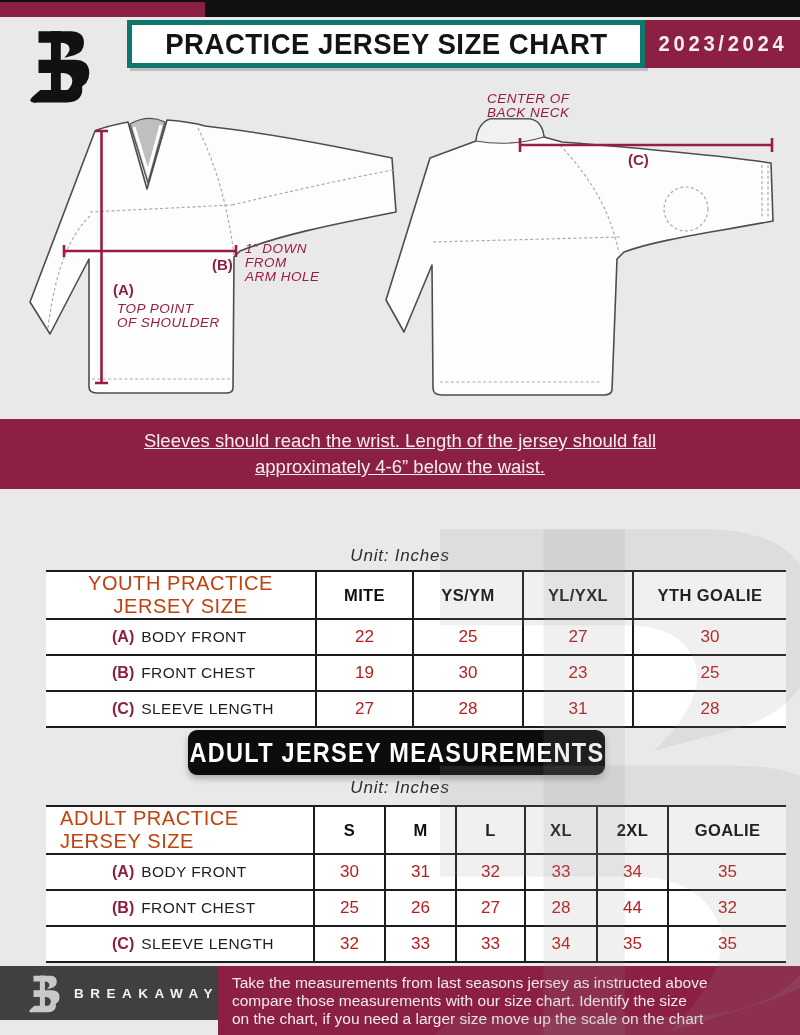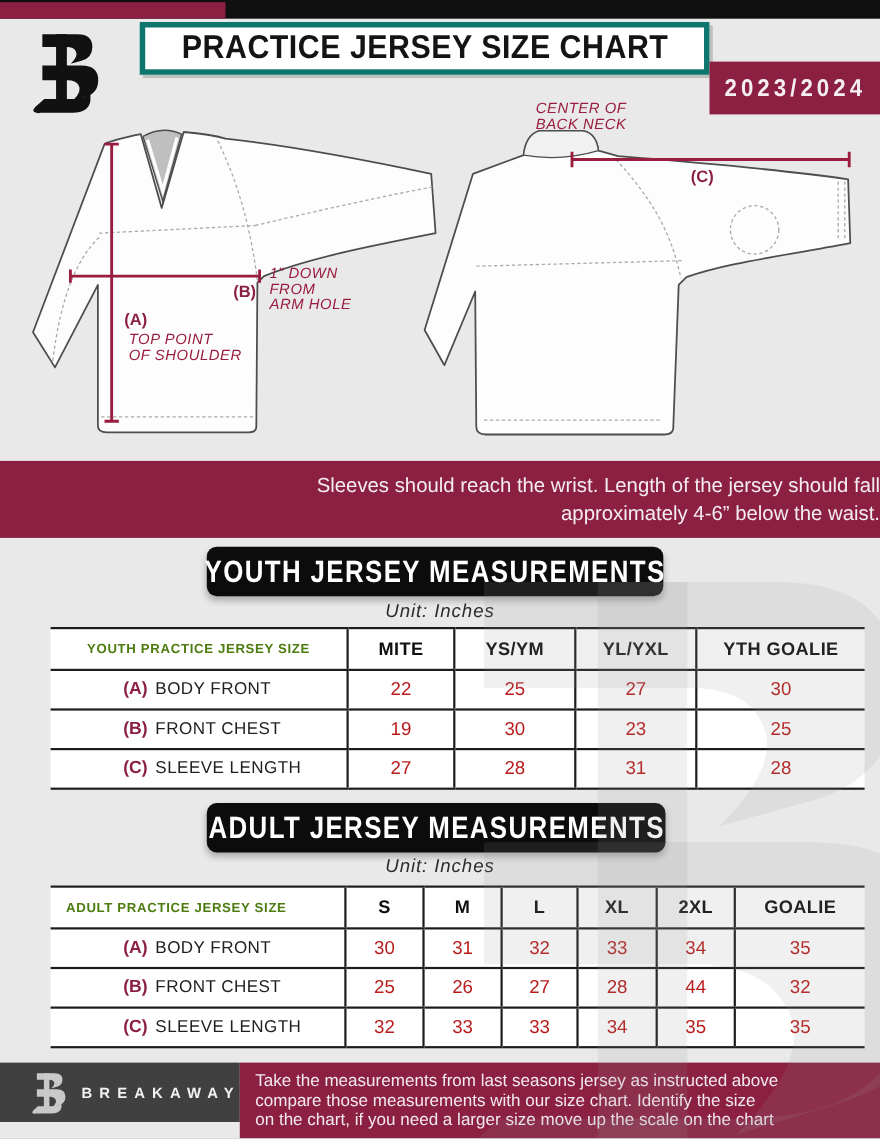--- a/index.html
+++ b/index.html
@@ -18,39 +18,39 @@
     background:#ffffff; border:5px solid #0f766e;
     box-shadow:3px 3px 0 rgba(0,0,0,0.18);
     display:flex; align-items:center; justify-content:center;
   }
   .title-text {
     font-size:30px; font-weight:bold; color:#141414; white-space:nowrap;
     transform:scaleX(0.92); letter-spacing:0.5px;
   }
   .year-box {
     position:absolute; left:645px; top:20px; width:155px; height:48px;
-    background:#8C2042; display:flex; align-items:center; justify-content:center;margin-top:36px;
+    background:#8C2042; display:flex; align-items:center; justify-content:center;
   }
   .year-text {
     color:#f5eef1; font-weight:bold; font-size:22px; letter-spacing:4px;
     transform:scaleX(0.92); white-space:nowrap;
   }
   .logo-main { position:absolute; left:26px; top:24px; width:66px; height:82px; color:#111111; }
   
   .diagram-svg { position:absolute; left:0; top:85px; width:800px; height:334px; }
   .jersey { fill:#fdfdfd; stroke:#4d4d4d; stroke-width:1.6; stroke-linejoin:round; }
   .seam { fill:none; stroke:#ababab; stroke-width:1.2; stroke-dasharray:3 2.4; }
   .mline { stroke:#9A1C3E; stroke-width:2.6; }
   .ann { font-family:"Liberation Sans", sans-serif; font-style:italic; font-size:13.5px; fill:#9A1C3E; letter-spacing:0.5px; }
   .annkey { font-family:"Liberation Sans", sans-serif; font-weight:bold; font-size:15px; fill:#8C2042; }
   
   .note-banner {
     position:absolute; left:0; top:419px; width:800px; height:70px; background:#8C2042;
-    display:flex; flex-direction:column; align-items:flex-end; justify-content:center;
-    color:#f4edef; font-size:18.5px; line-height:26px; text-align:center;
+    display:flex; flex-direction:column; align-items:center; justify-content:center;
+    color:#f4edef; font-size:18.5px; line-height:26px; text-align:center;text-decoration:underline;
   }
   
   .section-banner {
     position:absolute; background:#0c0c0c; border-radius:9px;
     box-shadow:0 4px 6px rgba(0,0,0,0.25);
     display:flex; align-items:center; justify-content:center;
   }
   .section-banner .bt {
     color:#ffffff; font-weight:bold; font-size:28px; letter-spacing:1.5px;
     white-space:nowrap; transform:scaleX(0.84);
@@ -65,21 +65,21 @@
   .unit-adult { top:778px; }
   
   table.size { position:absolute; left:46px; width:740px; border-collapse:collapse; table-layout:fixed; background:#ffffff; }
   .table-youth { top:570px; }
   .table-adult { top:805px; }
   table.size td, table.size th { border-top:2px solid #1c1c1c; border-bottom:2px solid #1c1c1c; padding:0; height:36px; vertical-align:middle; }
   table.size tr.hdr td, table.size tr.hdr th { height:38px; }
   table.size .vline { border-left:2px solid #1c1c1c; }
   .col-label-y { text-align:left; padding-left:66px !important; }
   .col-label-a { text-align:left; padding-left:14px !important; }
-  .size-hdr-label { font-size:12px; color:#4d7c0f; letter-spacing:0.6px; font-weight:bold; }
+  .size-hdr-label { font-size:20px; color:#c2410c; letter-spacing:0.6px; font-weight:normal; }
   .hdr-y { text-align:center; }
   .size-col { font-weight:bold; font-size:16.5px; color:#0f0f0f; letter-spacing:0.4px; }
   .rk { color:#8C2042; font-weight:bold; font-size:16px; margin-right:7px; }
   .rl { color:#1f1f1f; font-size:15.5px; letter-spacing:0.4px; }
   .num { text-align:center; font-size:17px; color:#b91c1c; }
   
   .watermark {
     position:absolute; left:330px; top:470px; width:560px; height:680px;
     color:rgba(150,150,150,0.14); pointer-events:none; z-index:5;
   }
@@ -172,23 +172,20 @@
       <text class="ann" x="487" y="18">CENTER OF</text>
       <text class="ann" x="487" y="32">BACK NECK</text>
     </g>
   </svg>
 
   <div class="note-banner">
     <div>Sleeves should reach the wrist. Length of the jersey should fall</div>
     <div>approximately 4-6” below the waist.</div>
   </div>
 
-  <div class="section-banner banner-youth">
-    <span class="bt">YOUTH JERSEY MEASUREMENTS</span>
-  </div>
   <div class="unit unit-youth">Unit: Inches</div>
 
   <table class="size table-youth">
     <colgroup>
         <col style="width:270px">
         <col style="width:97px">
         <col style="width:110px">
         <col style="width:110px">
         <col style="width:153px">
       </colgroup>

